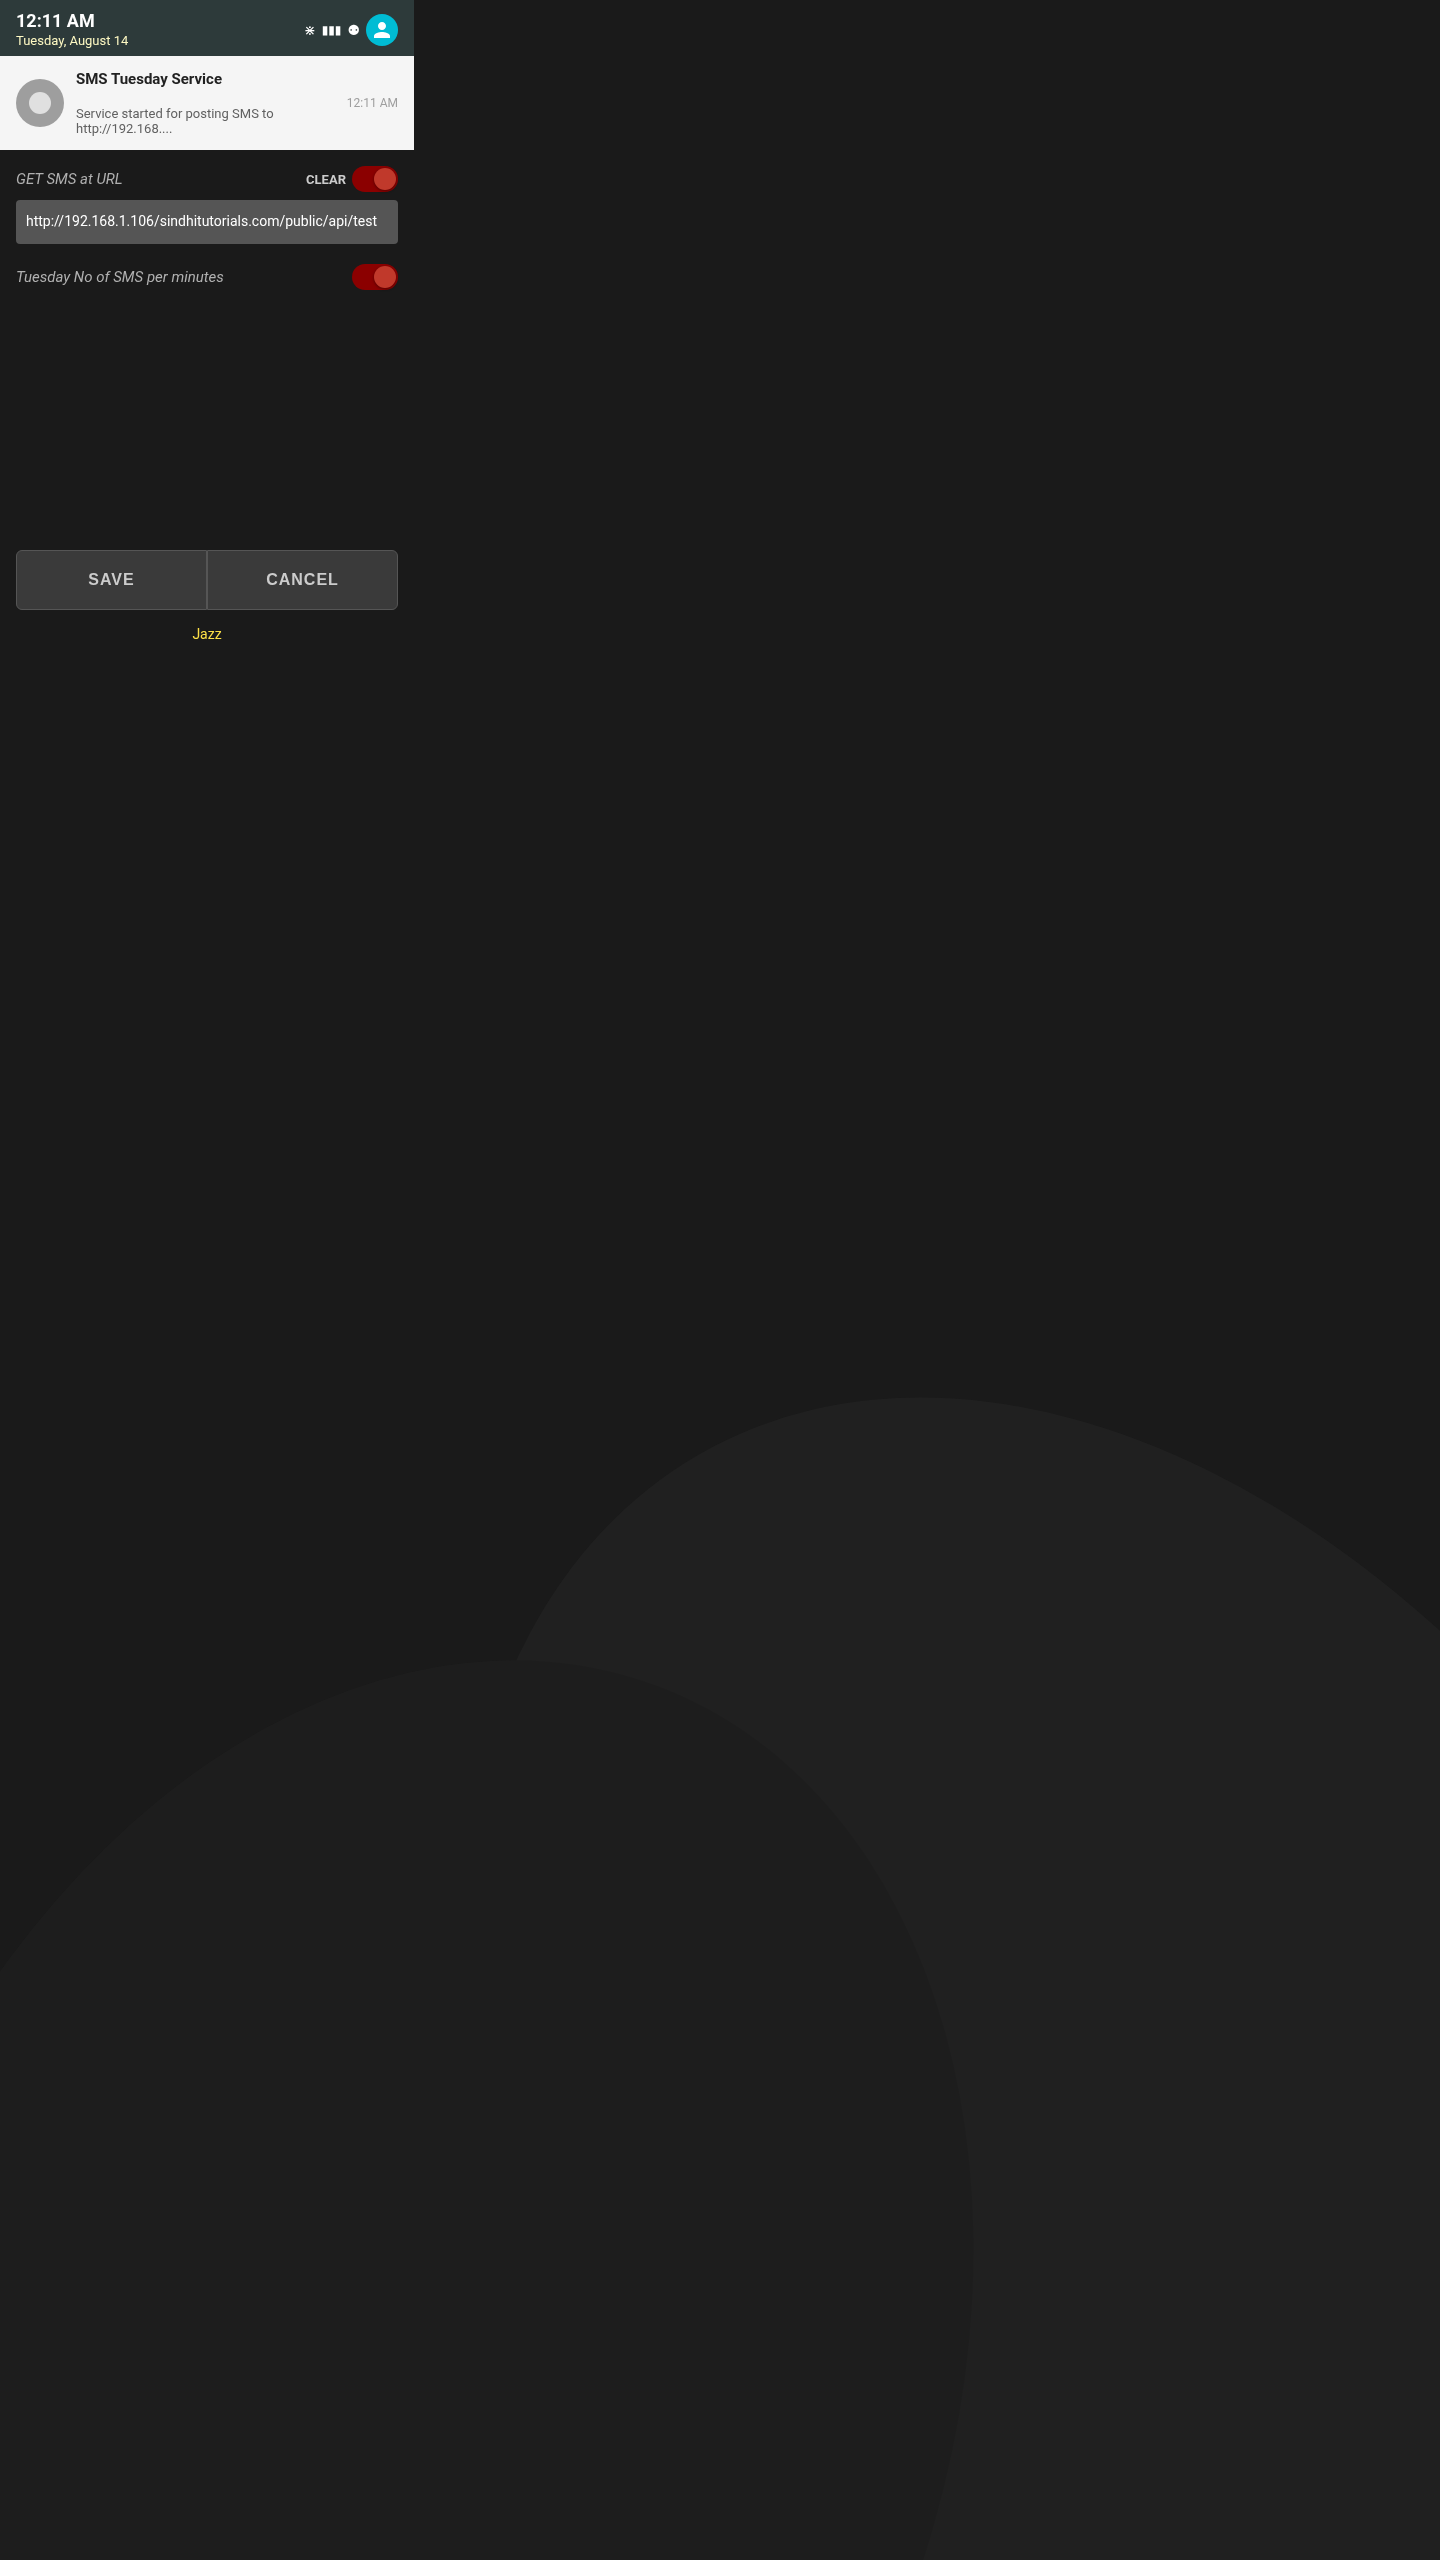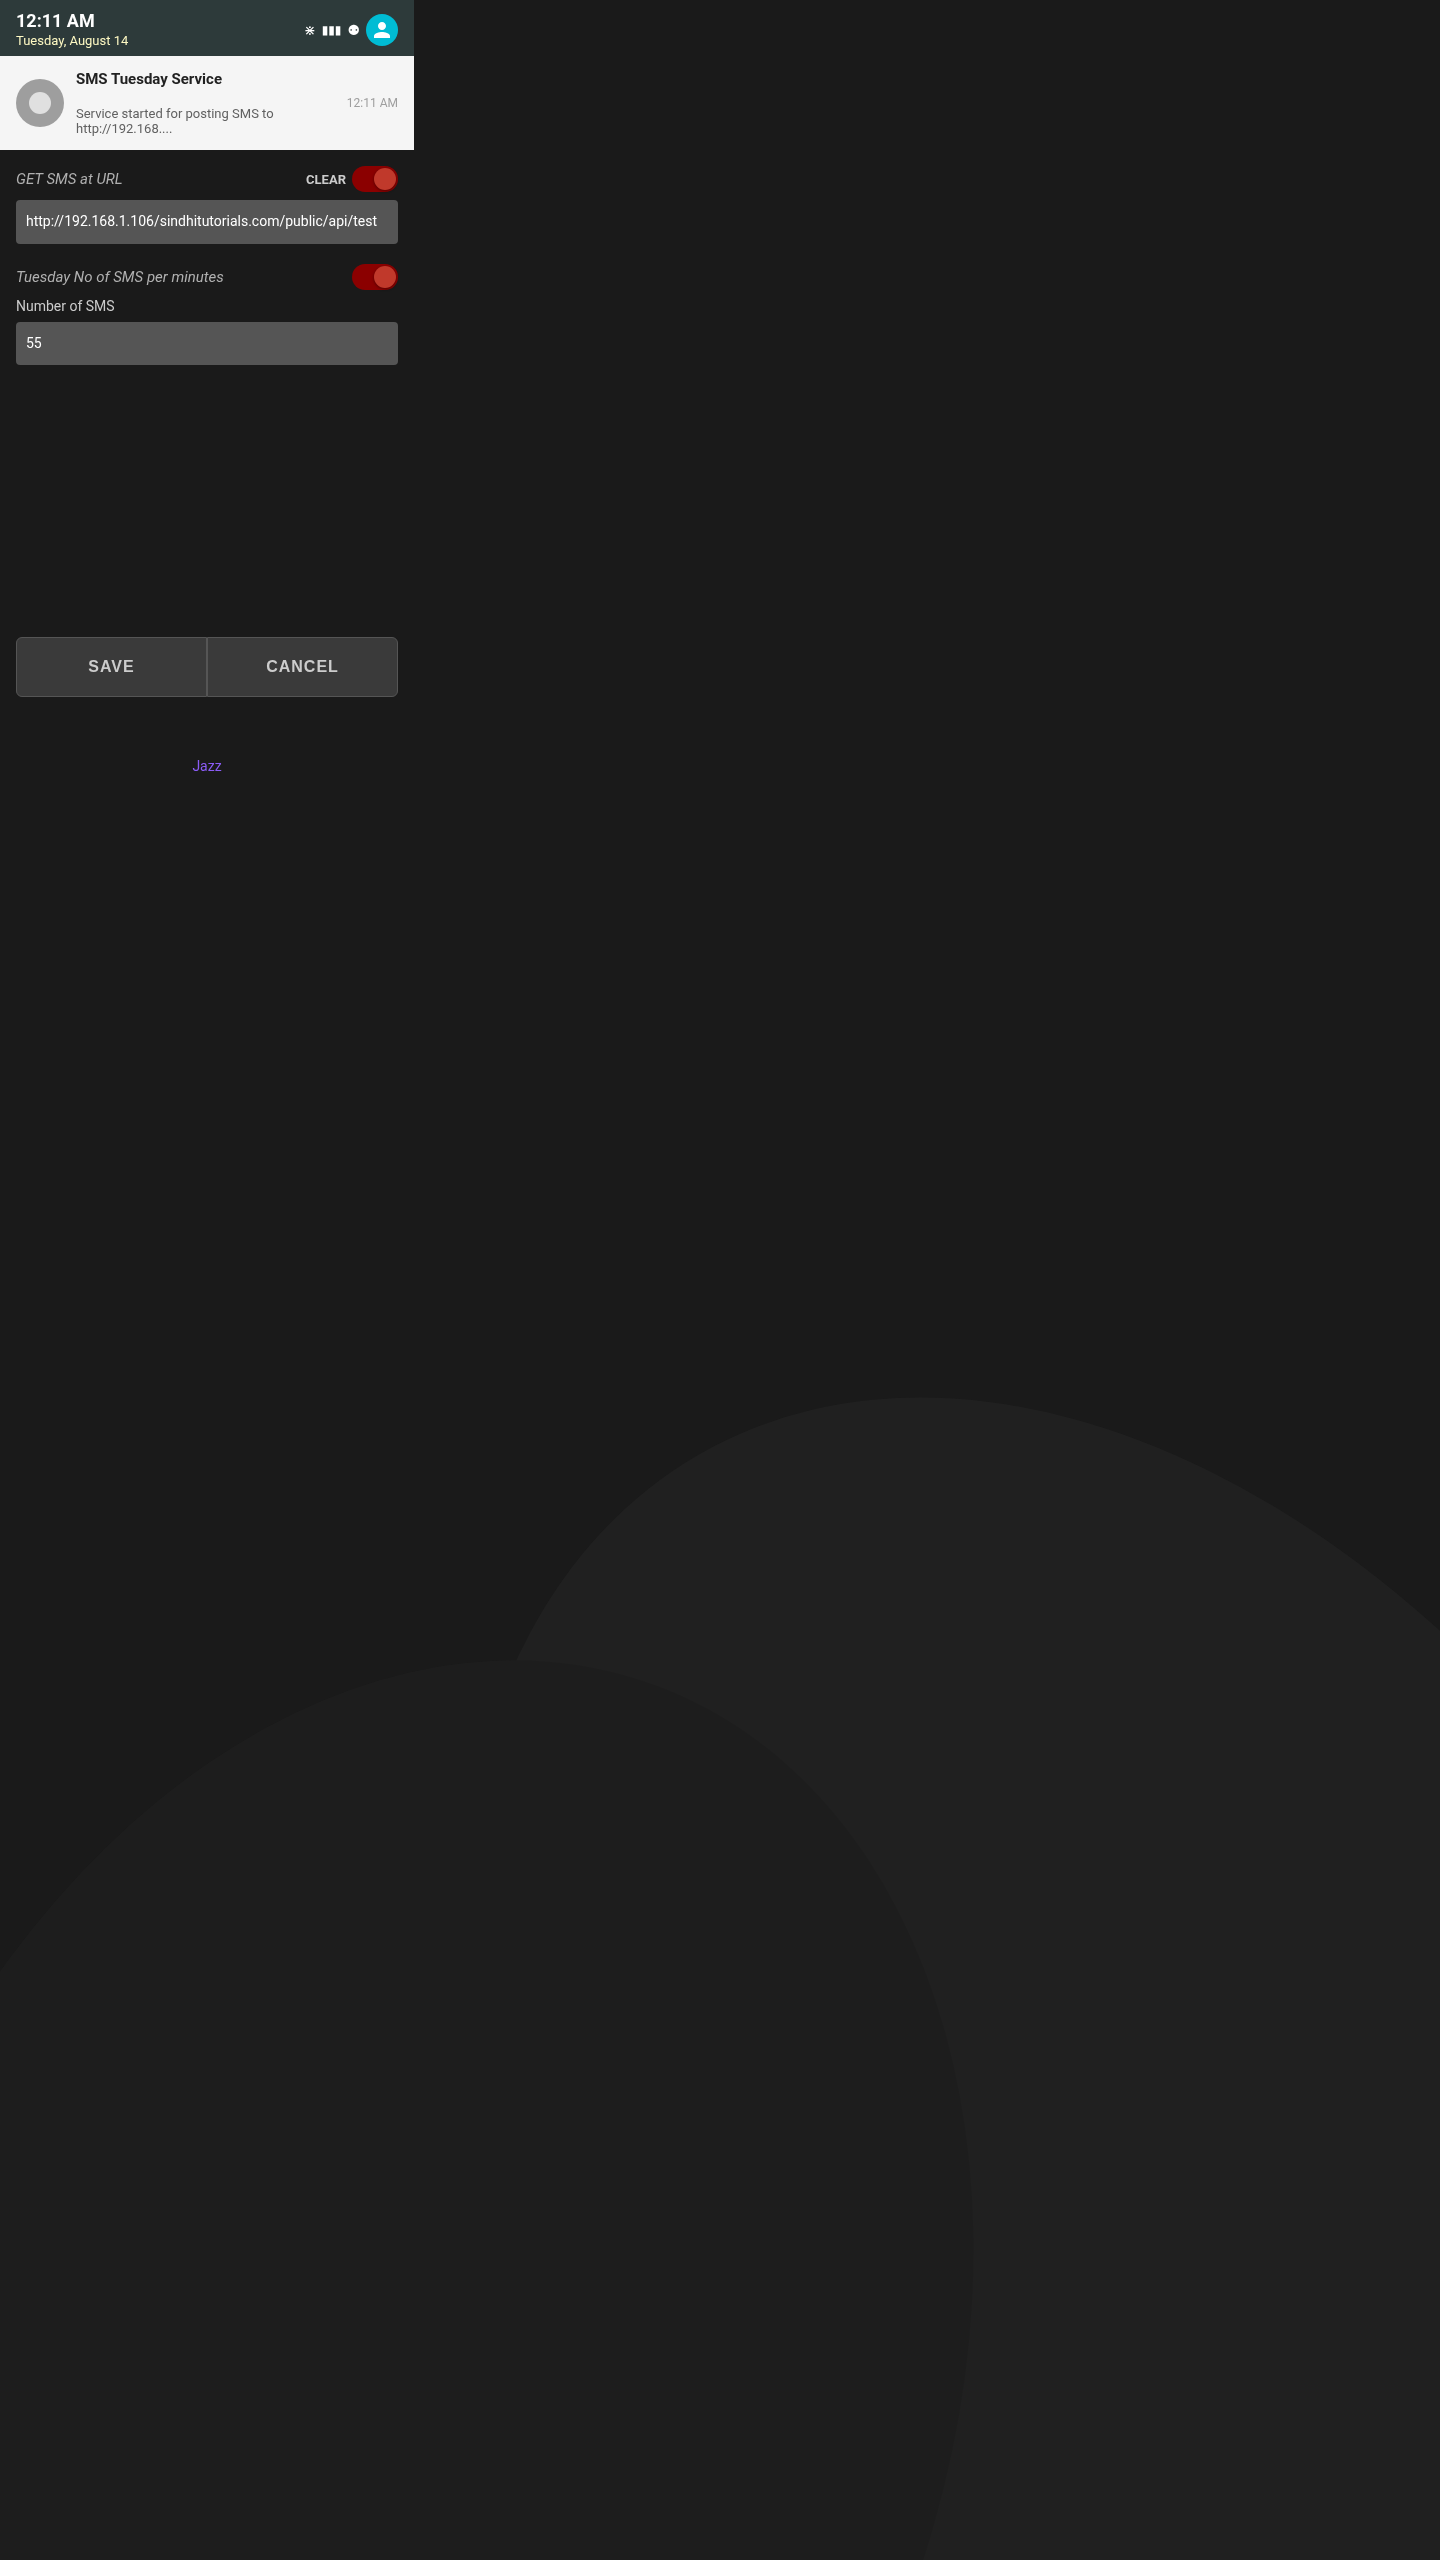--- a/index.html
+++ b/index.html
@@ -232,26 +232,25 @@
       border-radius: 6px 0 0 6px;
     }
 
     .btn-cancel {
       border-radius: 0 6px 6px 0;
     }
 
     
     .carrier-label {
       text-align: center;
-      color: #8b5cf6;
+      color: #fde047;
       font-size: 14px;
       padding-bottom: 16px;
       position: relative;
       z-index: 2;
-      margin-top: 45px;
     }
 
     .content-wrapper {
       position: relative;
       z-index: 1;
     }
   </style>
 </head>
 <body>
 
@@ -306,24 +305,20 @@
       </div>
     </div>
 
     <div class="text-field">http://192.168.1.106/sindhitutorials.com/public/api/test</div>
 
     <div class="section-row">
       <span class="section-label">Tuesday No of SMS per minutes</span>
       <div class="toggle"></div>
     </div>
 
-    <div class="subsection">
-      <div class="field-label">Number of SMS</div>
-      <div class="text-field">55</div>
-    </div>
 
 
   </div>
 
   <div style="height: 220px;"></div>
 
   <div class="button-row">
     <button class="btn btn-save">SAVE</button>
     <button class="btn btn-cancel">CANCEL</button>
   </div>

